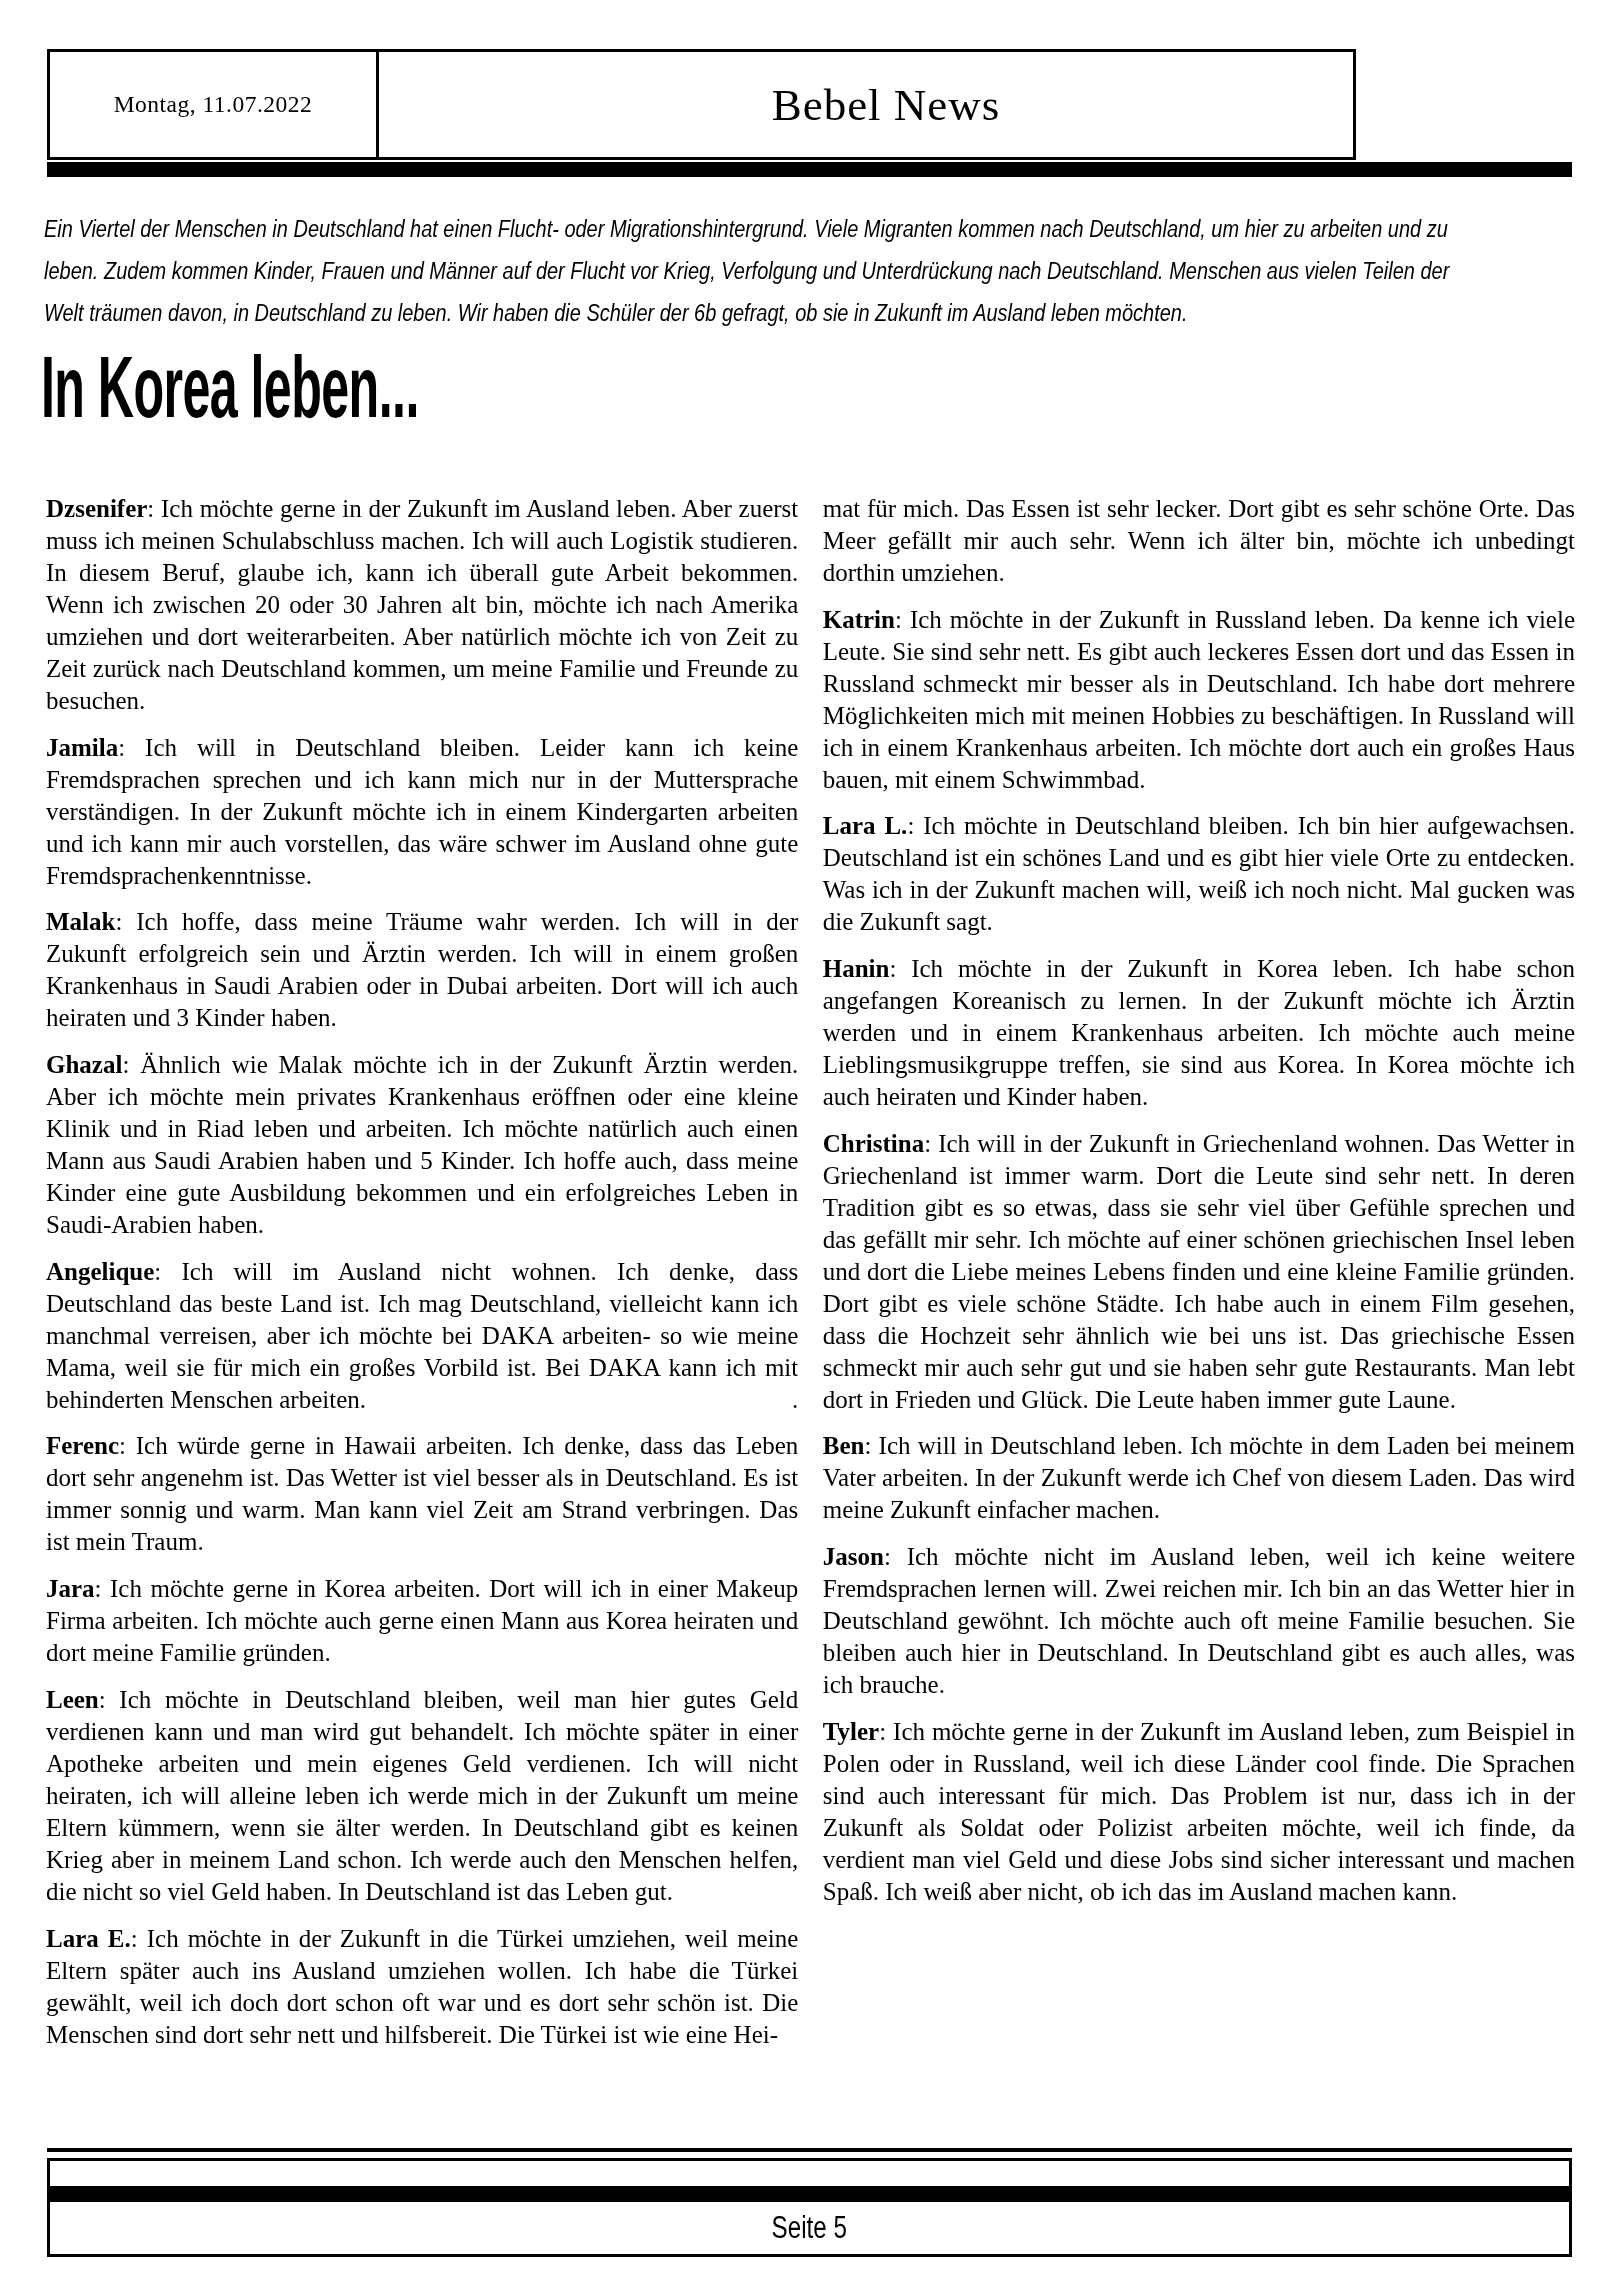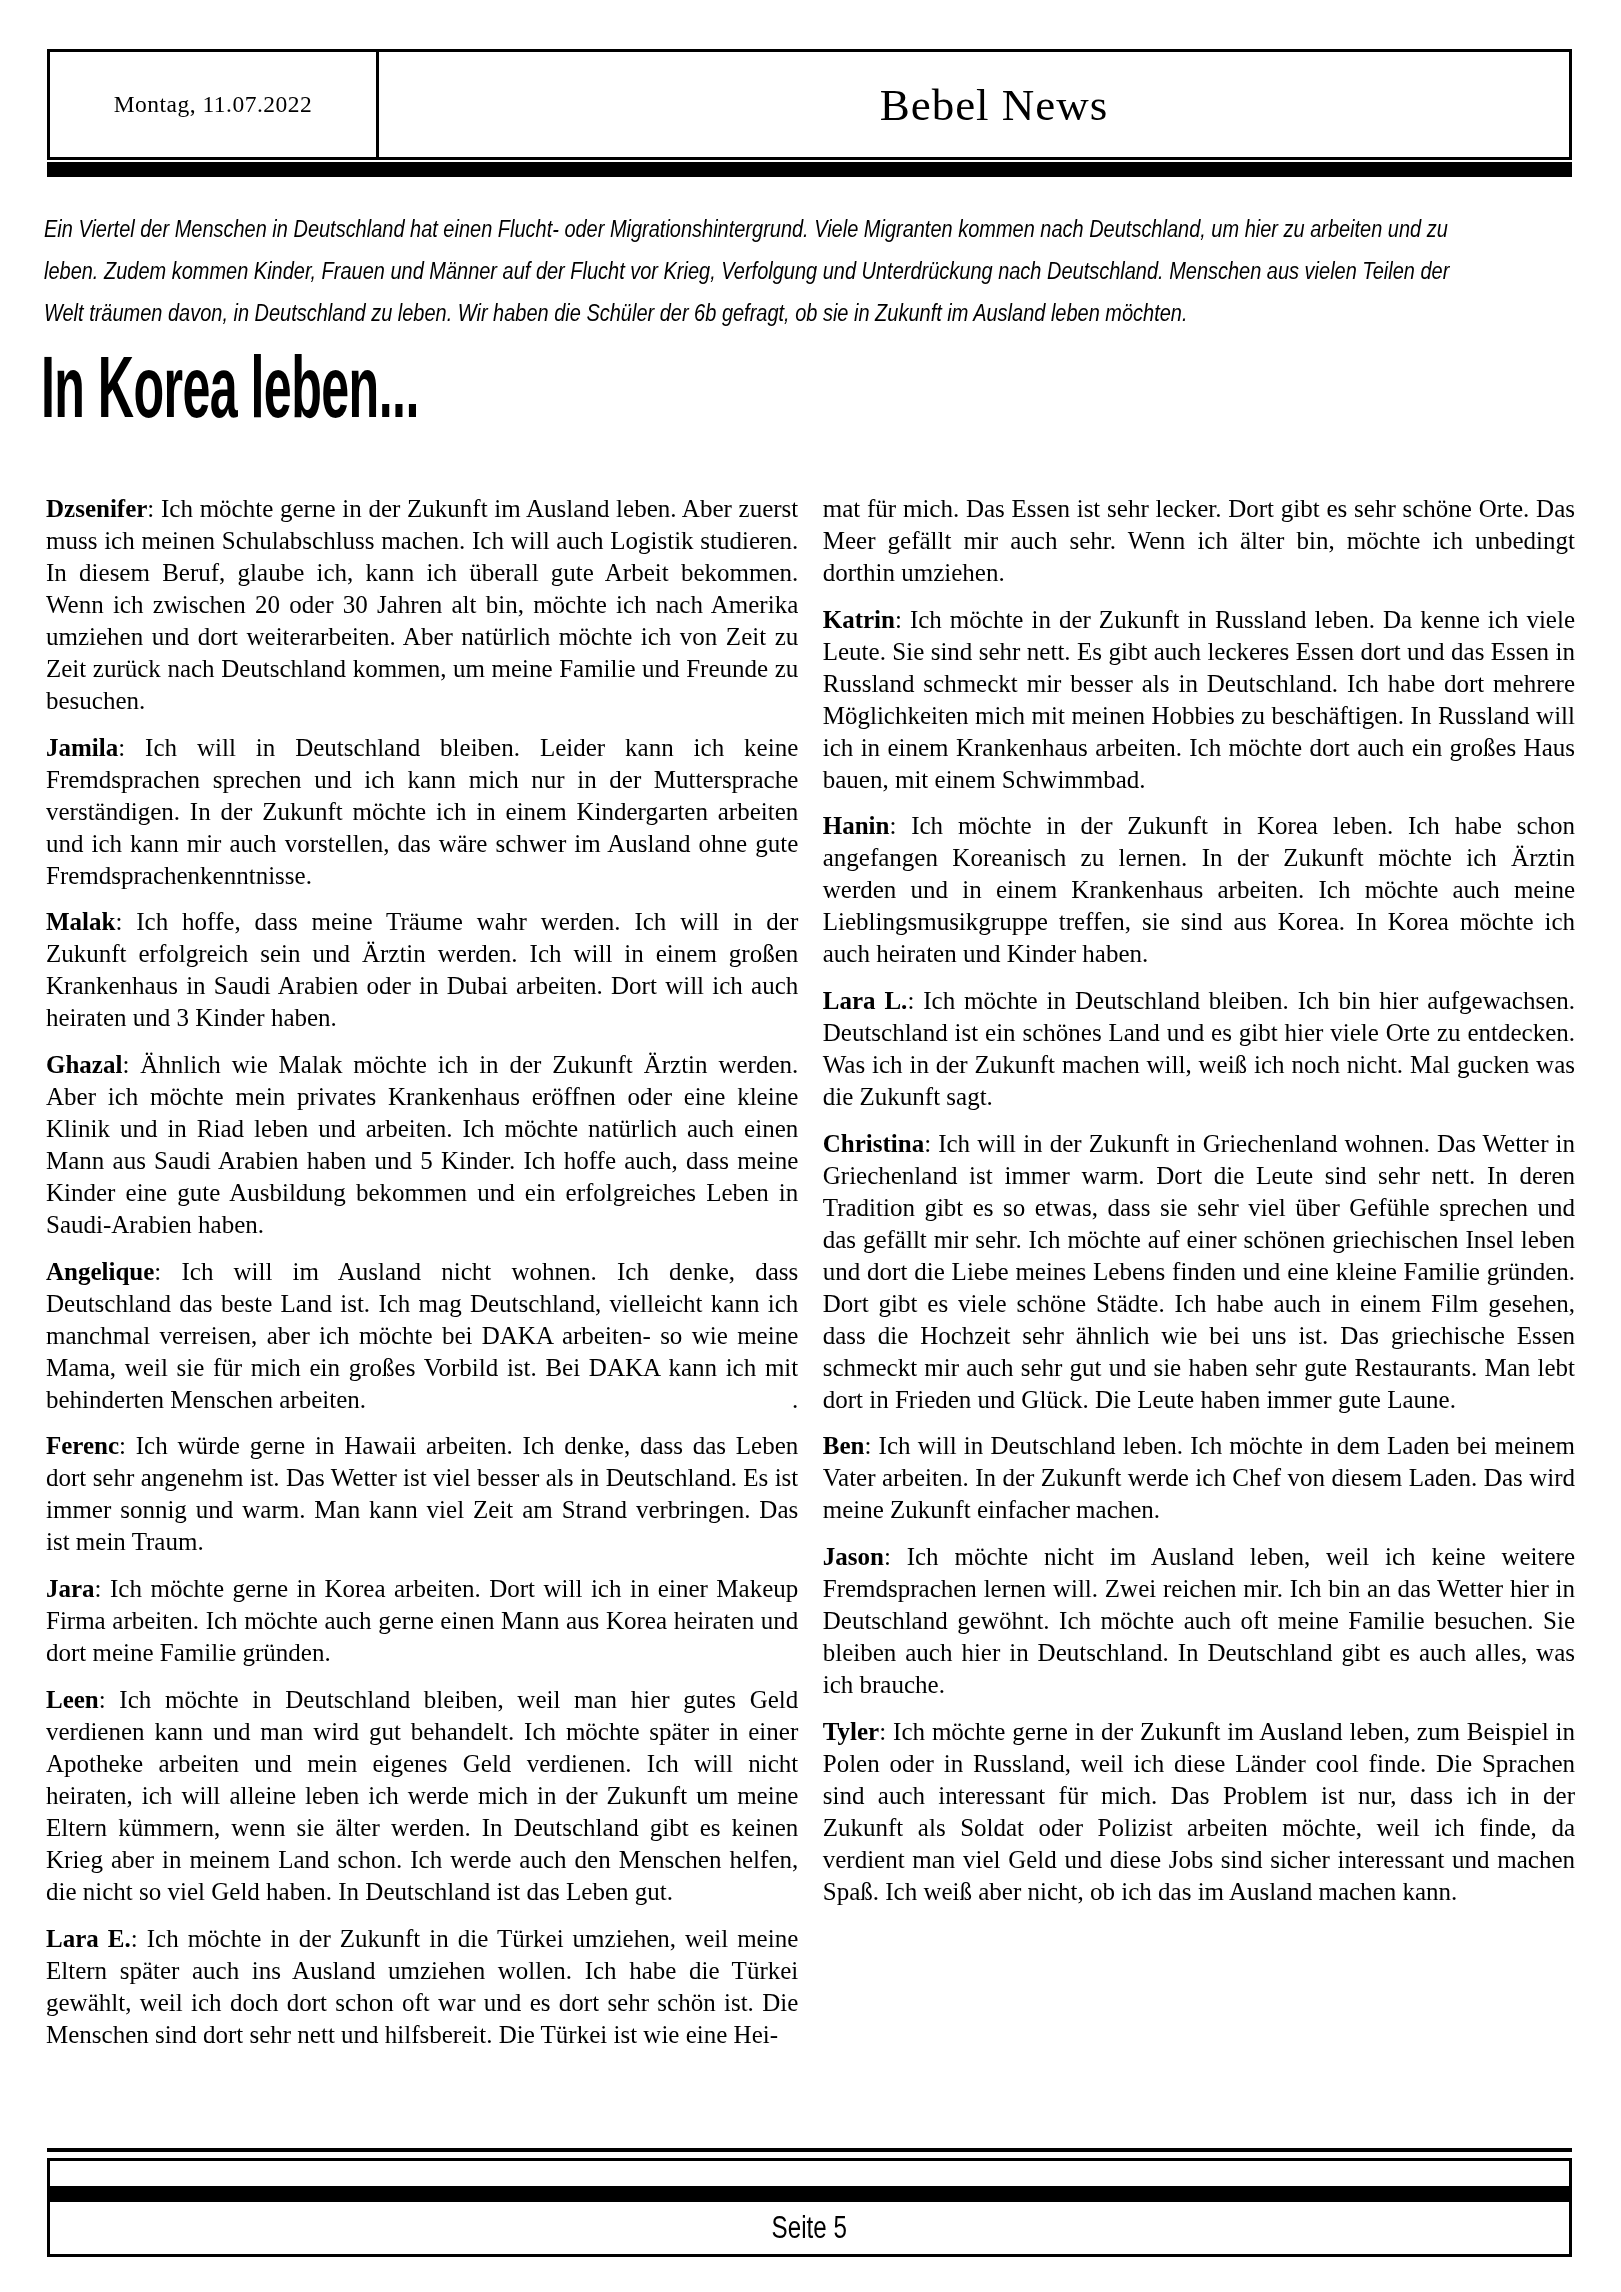--- a/index.html
+++ b/index.html
@@ -7,21 +7,21 @@
     position:relative;
     width:1621px;height:2293px;
     background:#ffffff;
     color:#000;
     font-family:"Liberation Serif", serif;
     overflow:hidden;
     margin:0 auto;
   }
   
   .masthead{
-    position:absolute;left:47px;top:49px;width:1525px;height:111px;
+    position:absolute;left:47px;top:49px;width:1309px;height:111px;
     border:3.9px solid #000;box-sizing:border-box;display:flex;background:#fff;
   }
   .date-cell{
     width:329px;border-right:3.9px solid #000;box-sizing:border-box;
     display:flex;align-items:center;justify-content:center;
     font-size:23.5px;letter-spacing:0.5px;
   }
   .title-cell{
     flex:1;display:flex;align-items:center;justify-content:center;
     font-size:45px;letter-spacing:1px;padding-left:40px;
@@ -103,22 +103,22 @@
       <p><span class="name u">Ghazal</span><span>: Ähnlich wie Malak möchte ich in der Zukunft Ärztin werden. Aber ich möchte mein privates Krankenhaus eröffnen oder eine kleine Klinik und in Riad leben und arbeiten. Ich möchte natürlich auch einen Mann aus Saudi Arabien haben und 5 Kinder. Ich hoffe auch,  dass meine Kinder eine gute Ausbildung bekommen und ein erfolgreiches Leben in Saudi-Arabien haben.</span></p>
       <p><span class="name">Angelique</span><span>: Ich will im Ausland nicht wohnen. Ich denke, dass Deutschland das beste Land ist. Ich mag Deutschland, vielleicht kann ich manchmal verreisen, aber ich möchte bei DAKA arbeiten- so wie meine Mama, weil sie für mich ein großes Vorbild ist. Bei DAKA kann ich mit behinderten Menschen arbeiten.</span><span class="trail-dot">.</span></p>
       <p><span class="name">Ferenc</span><span>: Ich würde gerne in Hawaii arbeiten. Ich denke, dass das Leben dort sehr angenehm ist. Das Wetter ist viel besser als in Deutschland. Es ist immer sonnig und warm. Man kann viel Zeit am Strand verbringen. Das ist mein Traum.</span></p>
       <p><span class="name">Jara</span><span>: Ich möchte gerne in Korea arbeiten. Dort will ich in einer Makeup Firma arbeiten. Ich möchte auch gerne einen Mann aus Korea heiraten und dort meine Familie gründen.</span></p>
       <p><span class="name u">Leen</span><span>: Ich möchte in Deutschland bleiben, weil man hier gutes Geld verdienen kann und man wird gut behandelt. Ich möchte später in einer Apotheke arbeiten und mein eigenes Geld verdienen. Ich will nicht heiraten, ich will alleine leben ich werde mich in der Zukunft um meine Eltern kümmern, wenn sie älter werden. In Deutschland gibt es keinen Krieg aber in meinem Land schon. Ich werde auch den Menschen helfen, die nicht so viel Geld haben. In Deutschland ist das Leben gut.</span></p>
       <p><span class="name u">Lara E.</span><span>: Ich möchte in der Zukunft in die Türkei umziehen, weil meine Eltern später auch ins Ausland umziehen wollen. Ich habe die Türkei gewählt, weil ich doch dort schon oft war und es dort sehr schön ist. Die Menschen sind dort sehr nett und hilfsbereit. Die Türkei ist wie eine Hei-</span></p>
     </div>
     <div class="col">
       <p><span class="name"></span><span>mat für mich. Das Essen ist sehr lecker. Dort gibt es sehr schöne Orte. Das Meer gefällt mir auch sehr. Wenn ich älter bin, möchte ich unbedingt dorthin umziehen.</span></p>
       <p><span class="name u">Katrin</span><span>: Ich möchte in der Zukunft in Russland leben. Da kenne ich viele Leute. Sie sind sehr nett. Es gibt auch leckeres Essen dort und das Essen in Russland schmeckt mir besser als in Deutschland. Ich habe dort mehrere Möglichkeiten mich mit meinen Hobbies zu beschäftigen. In Russland will ich in einem Krankenhaus arbeiten. Ich möchte dort auch ein großes Haus bauen, mit einem Schwimmbad.</span></p>
+      <p><span class="name">Lara L.</span><span>: Ich möchte in Deutschland bleiben. Ich bin hier aufgewachsen. Deutschland ist ein schönes Land und es gibt hier viele Orte zu entdecken. Was ich in der Zukunft machen will, weiß ich noch nicht. Mal gucken was die Zukunft sagt.</span></p>
       <p><span class="name u">Hanin</span><span>: Ich möchte in der Zukunft in Korea leben. Ich habe schon angefangen Koreanisch zu lernen. In der Zukunft möchte ich Ärztin werden und in einem Krankenhaus arbeiten. Ich möchte auch meine Lieblingsmusikgruppe treffen, sie sind aus Korea. In Korea möchte ich auch heiraten und Kinder haben.</span></p>
-      <p><span class="name">Lara L.</span><span>: Ich möchte in Deutschland bleiben. Ich bin hier aufgewachsen. Deutschland ist ein schönes Land und es gibt hier viele Orte zu entdecken. Was ich in der Zukunft machen will, weiß ich noch nicht. Mal gucken was die Zukunft sagt.</span></p>
       <p><span class="name u">Christina</span><span>: Ich will in der Zukunft in Griechenland wohnen. Das Wetter in Griechenland ist immer warm. Dort die Leute sind sehr nett. In deren Tradition gibt es so etwas, dass sie sehr viel über Gefühle sprechen und das gefällt mir sehr. Ich möchte auf einer schönen griechischen Insel leben und dort die Liebe meines Lebens finden und eine kleine Familie gründen. Dort gibt es viele schöne Städte. Ich habe auch in einem Film gesehen, dass die Hochzeit sehr ähnlich wie bei uns ist. Das griechische Essen schmeckt mir auch sehr gut und sie haben sehr gute Restaurants. Man lebt dort in Frieden und Glück. Die Leute haben immer gute Laune.</span></p>
       <p><span class="name">Ben</span><span>: Ich will in Deutschland leben. Ich möchte in dem Laden bei meinem Vater arbeiten. In der Zukunft werde ich Chef von diesem Laden. Das wird meine Zukunft einfacher machen.</span></p>
       <p><span class="name">Jason</span><span>: Ich möchte nicht im Ausland leben, weil ich keine weitere Fremdsprachen lernen will. Zwei reichen mir. Ich bin an das Wetter hier in Deutschland gewöhnt. Ich möchte auch oft meine Familie besuchen. Sie bleiben auch hier in Deutschland. In Deutschland gibt es auch alles, was ich brauche.</span></p>
       <p><span class="name">Tyler</span><span>: Ich möchte gerne in der Zukunft im Ausland leben, zum Beispiel in Polen oder in Russland, weil ich diese Länder cool finde. Die Sprachen sind auch interessant für mich. Das Problem ist nur, dass ich in der Zukunft als Soldat oder Polizist arbeiten möchte, weil ich finde, da verdient man viel Geld und diese Jobs sind sicher interessant und machen Spaß. Ich weiß aber nicht, ob ich das im Ausland machen kann.</span></p>
     </div>
   </div>
 
   <div class="footer-rule"></div>
   <div class="footer-box">
     <div class="f-white1"></div>

